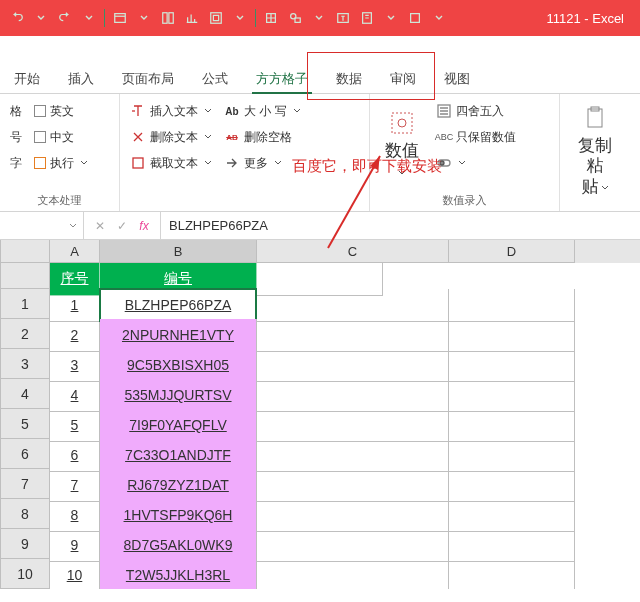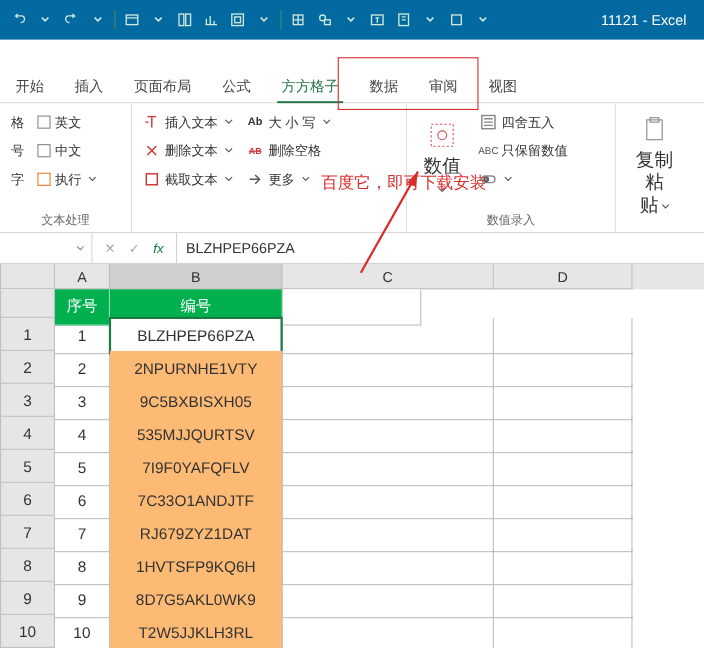--- a/index.html
+++ b/index.html
@@ -1,19 +1,19 @@
 <!DOCTYPE html>
 <html><head>
 <meta charset="utf-8">
 <style>
   * { box-sizing: border-box; margin: 0; padding: 0; }
   body { font-family: "Microsoft YaHei", "Segoe UI", sans-serif; font-size: 12px; width: 640px; height: 602px; overflow: hidden; background: #fff; color: #333; }
 
   
-  .title-bar { background: #0369a1; height: 36px; display: flex; align-items: center; padding: 0 6px; color: #cfe8d9; }
+  .title-bar { background: #ef4444; height: 36px; display: flex; align-items: center; padding: 0 6px; color: #cfe8d9; }
   .qat { display: flex; align-items: center; gap: 2px; }
   .qat-item { width: 22px; height: 22px; display: flex; align-items: center; justify-content: center; cursor: pointer; border-radius: 2px; }
   .qat-item svg { stroke: #cfe8d9; fill: none; stroke-width: 1.4; }
   .qat-sep { width: 1px; height: 18px; background: #3c8e65; margin: 0 2px; }
   .title-text { flex: 1; text-align: right; color: #fff; font-size: 13px; padding-right: 10px; }
 
   
   .tabs-wrap { position: relative; margin-top: 28px; }
   .red-box1 { position: absolute; left: 307px; top: -12px; width: 128px; height: 48px; border: 1.5px solid #d82c2a; pointer-events: none; z-index: 5; }
 
@@ -41,42 +41,42 @@
   
   .arrow { position:absolute; left:318px; top:54px; pointer-events:none; z-index:4; }
   .anno { position:absolute; left:292px; top:157px; color:#d82c2a; font-size:15px; font-family: "KaiTi", serif; pointer-events:none; z-index:4; }
 
   
   .fbar { display:flex; align-items:center; height:28px; border-bottom:1px solid #d4d4d4; background:#fff; position:relative; }
   .namebox { width:84px; border-right:1px solid #d4d4d4; height:100%; display:flex; align-items:center; padding:0 6px; font-size:12px; }
   .namebox .tri { margin-left:auto; }
   .fbtns { display:flex; align-items:center; gap:6px; padding:0 8px; color:#aaa; border-right:1px solid #d4d4d4; height:100%; }
   .fbtns span { width:16px; text-align:center; cursor:pointer; }
-  .fx { font-style:italic; color:#15803d; }
+  .fx { font-style:italic; color:#ec4899; }
   .finput { flex:1; padding:0 8px; font-size:13px; }
 
   
   .sheet { overflow:hidden; }
   .colhdr { display:flex; background:#e6e6e6; }
   .colhdr .corner { width:50px; height:23px; border:1px solid #bfbfbf; border-top:none; background:#e6e6e6; }
   .colhdr .ch { height:23px; border:1px solid #bfbfbf; border-left:none; border-top:none; display:flex; align-items:center; justify-content:center; font-size:13px; color:#333; background:#e6e6e6; }
   .ch.sel { background:#cfcfcf; }
   .chA { width:50px; } .chB { width:157px; } .chC { width:192px; } .chD { width:126px; }
   .row { display:flex; }
   .rh { width:50px; border:1px solid #bfbfbf; border-top:none; display:flex; align-items:center; justify-content:center; font-size:14px; background:#e6e6e6; }
-  .cell { border:1px solid #bfbfbf; border-left:none; border-top:none; display:flex; align-items:center; font-size:14px; padding:16px 4px; }
+  .cell { border:1px solid #bfbfbf; border-left:none; border-top:none; display:flex; align-items:center; font-size:14px; padding:16px 4px;text-decoration:underline; }
   .cA { width:50px; justify-content:center; }
   .cB { width:157px; justify-content:center; }
   .cC { width:192px; }
   .cD { width:126px; }
   .hrow .cell { background:#00b04f; color:#fff; justify-content:center; font-weight:400; }
   .hrow .cA, .hrow .cB, .hrow .cC { border-color:#9bd8b5; }
   .hrow { height:26px; }
   .drow { height:30px; }
-  .drow .cB { background:#fdba74; }
+  .drow .cB { background:#f0abfc; }
   .drow .cB.active { background:#fff; }
   .activecell { position:relative; }
   .activecell::after { content:""; position:absolute; inset:-1px; border:2px solid #1a7a44; pointer-events:none; }
 
   .tri-svg { width:8px; height:8px; }
 </style>
 </head>
 <body>
 
 <div class="title-bar">

